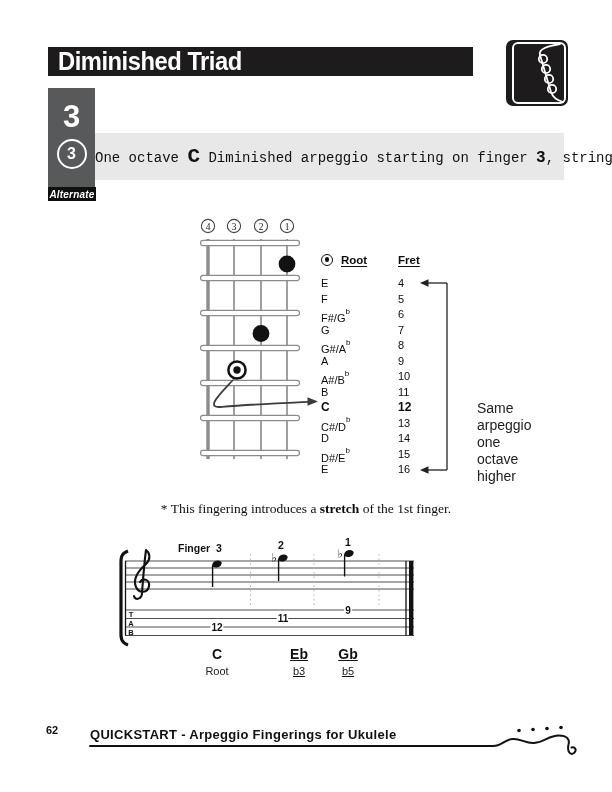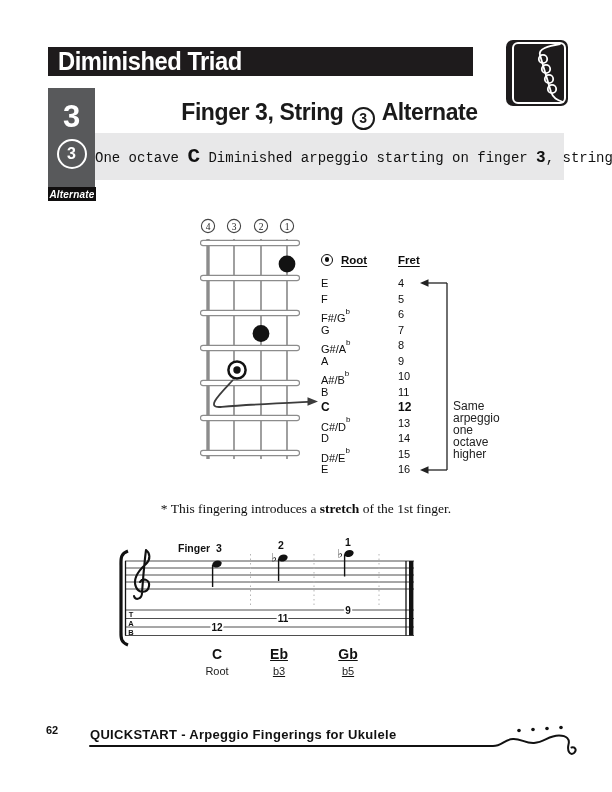--- a/index.html
+++ b/index.html
@@ -44,21 +44,21 @@
   .ft-head .c1{width:77px;display:flex;align-items:center;}
   .root-sym{width:10px;height:10px;border:1.6px solid #0d0d0d;border-radius:50%;display:inline-flex;
             align-items:center;justify-content:center;margin-right:8px;flex:none;}
   .root-sym .dot{width:4.5px;height:4.5px;background:#0d0d0d;border-radius:50%;}
   .ft-head .h{text-decoration:underline;text-underline-offset:2px;}
   .ft-rows{margin-top:9px;}
   .ft-row{display:flex;height:15.5px;line-height:15.5px;}
   .ft-row .note{width:77px;}
   .ft-row sup{font-size:8px;position:relative;top:-3.5px;}
   .ft-row.bold{font-weight:bold;font-size:12px;}
-  .octave-note{position:absolute;left:453px;top:400px;font-size:12px;line-height:12px;white-space:pre-line;color:#222;}
+  .octave-note{position:absolute;left:477px;top:400px;font-size:14px;line-height:17px;white-space:pre-line;color:#222;}
 
   
   .footnote{position:absolute;left:0;top:501px;width:612px;text-align:center;
             font-family:"Liberation Serif",serif;font-size:13.5px;color:#0d0d0d;}
   .footnote span{white-space:pre;}
   .footnote .b{font-weight:bold;}
 
   
   .chord-tone{position:absolute;width:70px;text-align:center;top:646px;}
   .chord-tone .n{font-size:14px;font-weight:bold;}
@@ -86,23 +86,20 @@
     <circle cx="43" cy="39" r="4.2" fill="none" stroke="#fff" stroke-width="1.8"></circle>
     <circle cx="46" cy="49" r="4.2" fill="none" stroke="#fff" stroke-width="1.8"></circle>
   </svg>
 
   <div class="side-box">
     <div class="big">3</div>
     <div class="circ">3</div>
   </div>
   <div class="variant">Alternate</div>
 
-  <div class="page-title">
-    <span>Finger 3, String </span><span class="circ">3</span><span> Alternate</span>
-  </div>
 
   <div class="banner">
     <span>One octave </span><span class="chord">C</span><span> Diminished arpeggio starting on finger </span><span class="fing">3</span><span>, string </span><span class="circ">3</span>
   </div>
 
   <svg class="abs" style="left:195px;top:212px;" width="126" height="262" viewBox="195 212 126 262">
 
     <g font-family="Liberation Serif,serif" font-size="9.5" fill="#222" text-anchor="middle">
       <circle cx="208" cy="226" r="6.6" fill="#fff" stroke="#454545" stroke-width="1.1"></circle>
       <circle cx="234" cy="226" r="6.6" fill="#fff" stroke="#454545" stroke-width="1.1"></circle>
@@ -291,21 +288,21 @@
     <g>
       <line x1="406" y1="561" x2="406" y2="635.5" stroke="#111" stroke-width="1.3"></line>
       <rect x="409" y="561" width="4.4" height="74.5" fill="#111"></rect>
     </g>
   </svg>
 
   <div class="chord-tone" style="left:182px;">
     <div class="n">C</div>
     <div class="d">Root</div>
   </div>
-  <div class="chord-tone" style="left:244px;text-decoration:underline;">
+  <div class="chord-tone" style="left:264px;text-decoration:underline;">
     <div class="n">Eb</div>
     <div class="d">b3</div>
   </div>
   <div class="chord-tone" style="left:313px;text-decoration:underline;">
     <div class="n">Gb</div>
     <div class="d">b5</div>
   </div>
 
   <div class="footer-num">62</div>
   <div class="footer-title">QUICKSTART - Arpeggio Fingerings for Ukulele</div>

